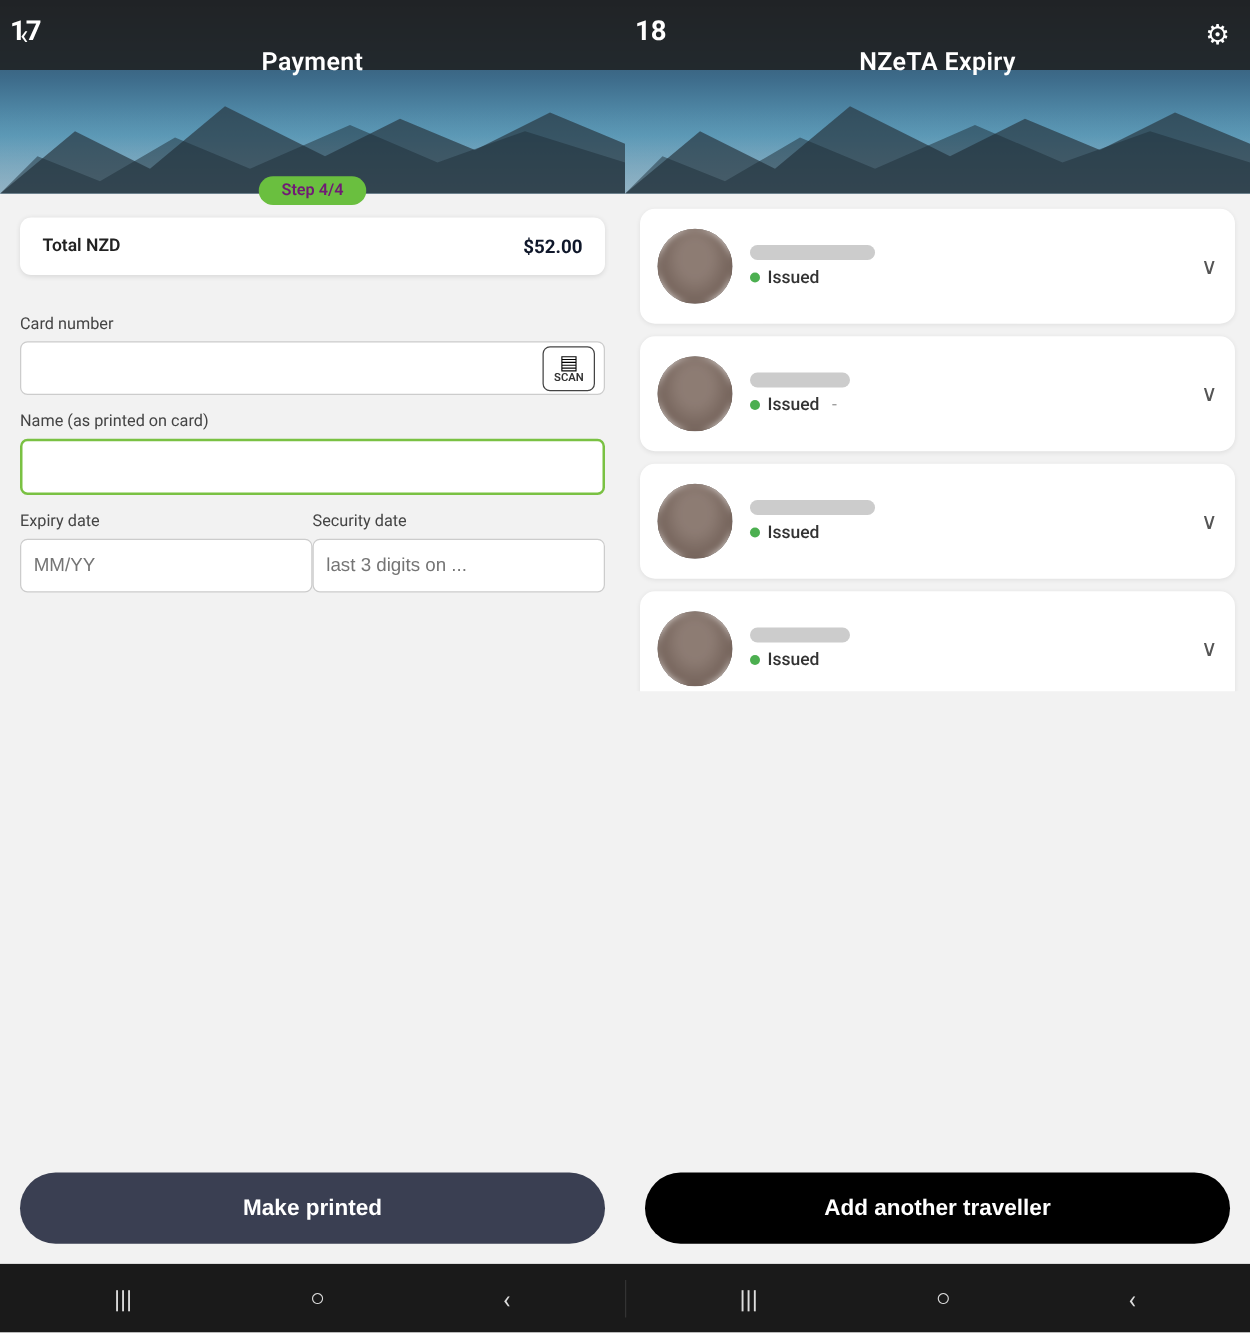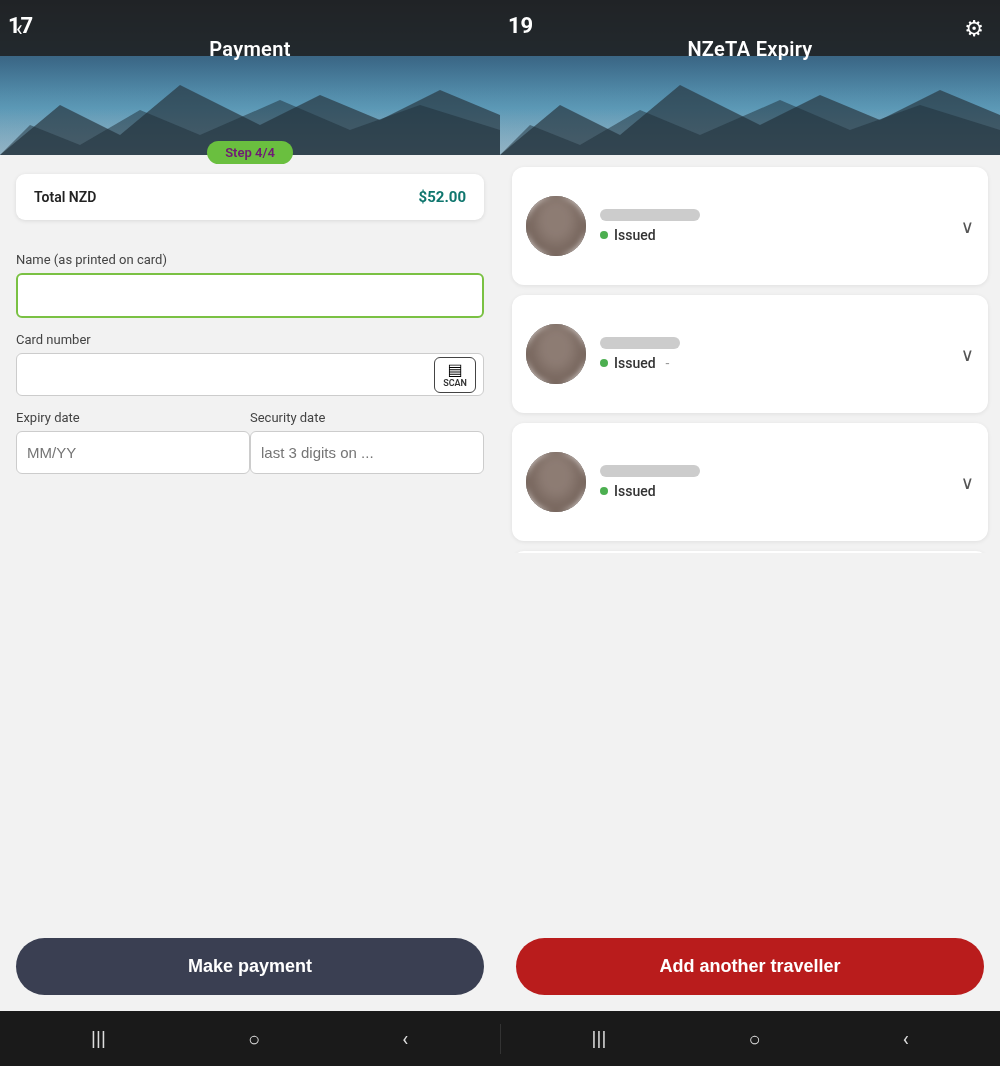--- a/index.html
+++ b/index.html
@@ -144,21 +144,21 @@
 
     .total-label {
       font-size: 14px;
       font-weight: 600;
       color: #222;
     }
 
     .total-amount {
       font-size: 15px;
       font-weight: 700;
-      color: #0f766e;
+      color: #0f172a;
     }
 
     
     .form-container {
       padding: 18px 16px 0;
     }
 
     .form-field-label {
       font-size: 13px;
       color: #444;
@@ -251,21 +251,21 @@
     
     .travellers-list {
       padding: 12px 12px 0;
       flex: 1;
       overflow: hidden;
     }
 
     .traveller-card {
       background: white;
       border-radius: 12px;
-      padding: 29px 14px;
+      padding: 16px 14px;
       margin-bottom: 10px;
       display: flex;
       align-items: center;
       box-shadow: 0 1px 4px rgba(0,0,0,0.08);
     }
 
     .traveller-avatar {
       width: 60px;
       height: 60px;
       border-radius: 50%;
@@ -336,21 +336,21 @@
 
     .chevron-down {
       font-size: 18px;
       color: #555;
       margin-left: 10px;
       flex-shrink: 0;
     }
 
     
     .add-traveller-btn {
-      background: #b91c1c;
+      background: #000000;
       color: white;
       border: none;
       border-radius: 30px;
       padding: 18px;
       font-size: 18px;
       font-weight: 600;
       width: calc(100% - 32px);
       margin: 16px;
       cursor: pointer;
       margin-top: auto;
@@ -410,65 +410,65 @@
       <span class="step-badge">Step 4/4</span>
     </div>
 
     <div class="total-bar">
       <span class="total-label">Total NZD</span>
       <span class="total-amount">$52.00</span>
     </div>
 
     <div class="form-container">
       <div class="field-spacer">
-        <div class="form-field-label">Name (as printed on card)</div>
-        <input class="form-input" type="text" placeholder="" style="">
-      </div>
-
-      <div class="field-spacer">
         <div class="form-field-label">Card number</div>
         <div class="card-field-row">
           <input class="form-input-plain" type="text" style="padding-right: 60px;" placeholder="">
           <div class="scan-button">
             <span class="scan-icon-lines">▤</span>
             <span class="scan-text">SCAN</span>
           </div>
         </div>
       </div>
 
+      <div class="field-spacer">
+        <div class="form-field-label">Name (as printed on card)</div>
+        <input class="form-input" type="text" placeholder="" style="">
+      </div>
+
       <div class="expiry-security-row">
         <div class="expiry-field">
           <div class="form-field-label">Expiry date</div>
           <input class="form-input-plain" type="text" placeholder="MM/YY" style="">
         </div>
         <div class="security-field">
           <div class="form-field-label">Security date</div>
           <input class="form-input-plain" type="text" placeholder="last 3 digits on ..." style="">
         </div>
       </div>
     </div>
 
     <div style="flex:1;"></div>
 
-    <button class="make-payment-btn">Make payment</button>
+    <button class="make-payment-btn">Make printed</button>
   </div>
 
   <div class="screen-right">
 
     <div class="hero-image">
       <svg class="mountain" viewBox="0 0 500 80" preserveAspectRatio="none">
         <polygon points="0,80 60,30 120,60 180,10 260,50 320,20 380,45 440,15 500,40 500,80" fill="rgba(40,55,65,0.7)"></polygon>
         <polygon points="0,80 30,50 80,70 140,35 200,60 280,25 350,55 420,30 500,55 500,80" fill="rgba(30,45,55,0.5)"></polygon>
       </svg>
 
       <div class="header-bar">
         <span class="header-title">NZeTA Expiry</span>
         <span class="header-settings">⚙</span>
       </div>
-      <span class="screen-number">19</span>
+      <span class="screen-number">18</span>
     </div>
 
     <div class="travellers-list">
 
       <div class="traveller-card">
         <div class="traveller-avatar"></div>
         <div class="traveller-info">
           <div class="traveller-name-bar traveller-name-bar-wide"></div>
           <div class="issued-row">
             <div class="issued-dot"></div>

